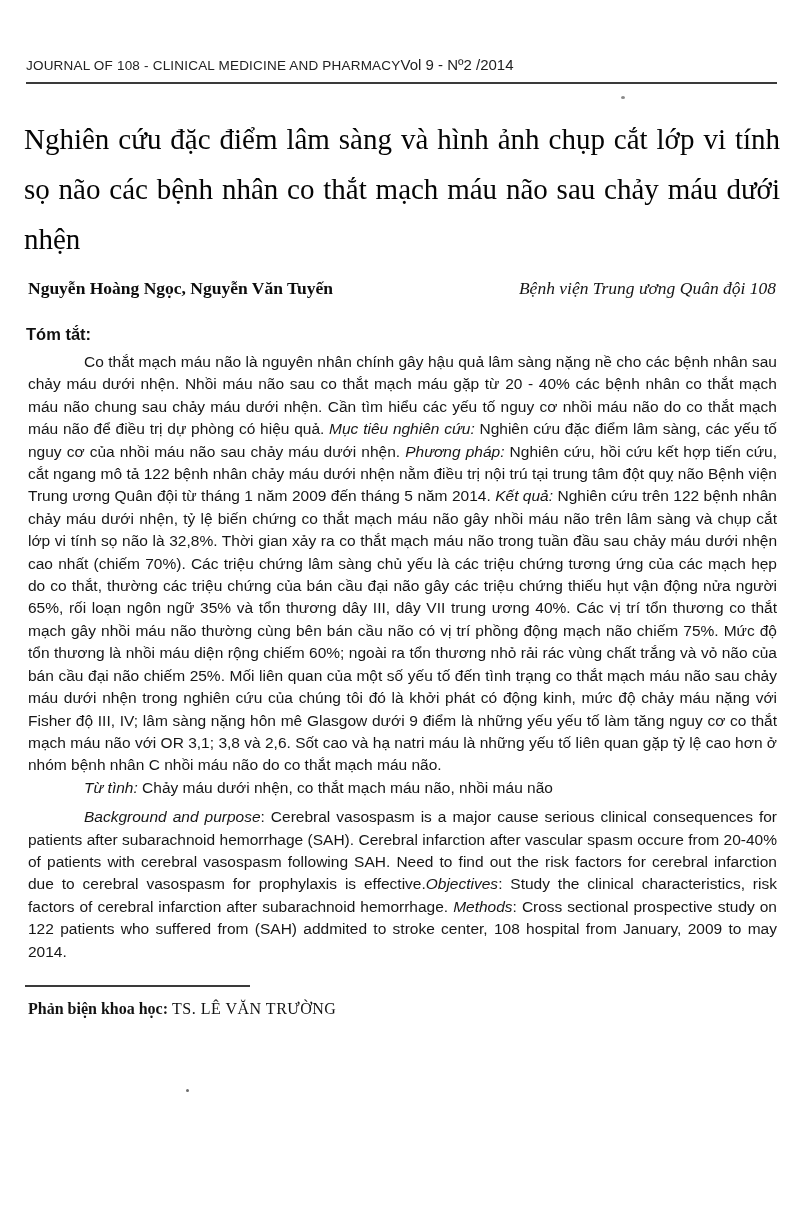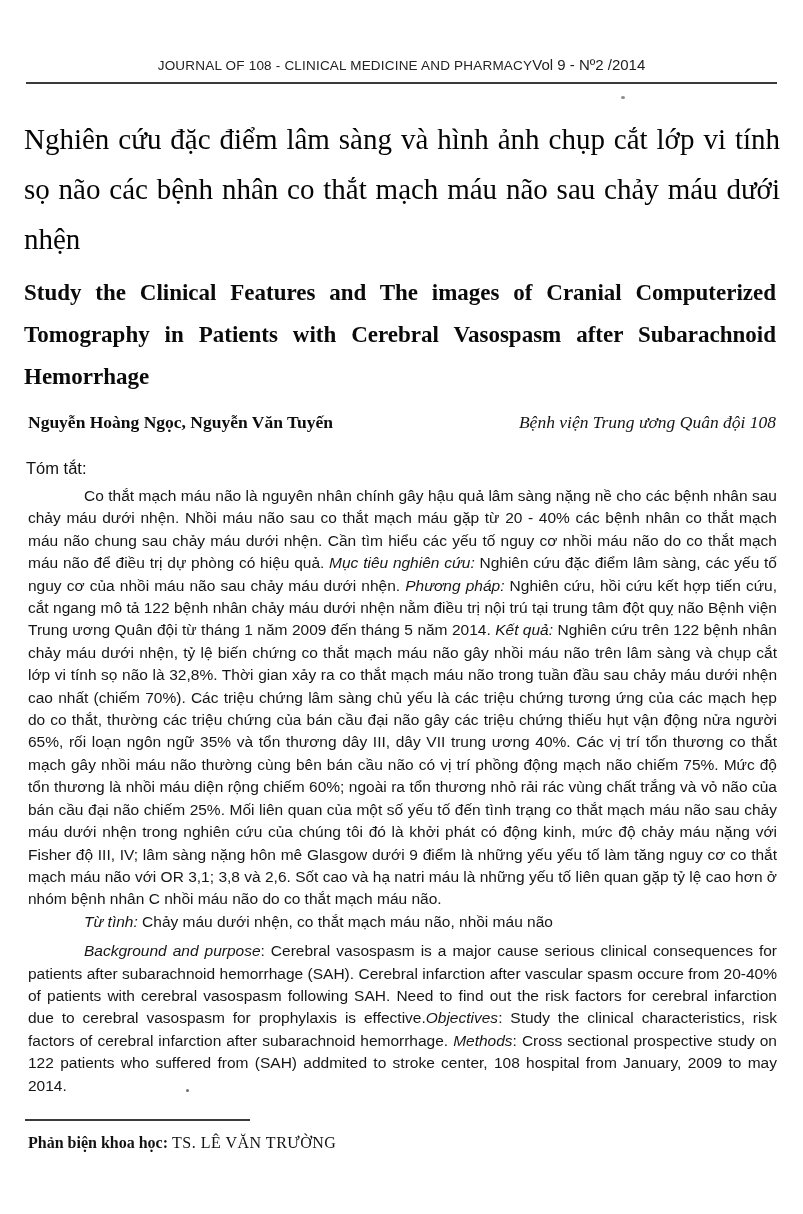--- a/index.html
+++ b/index.html
@@ -12,21 +12,21 @@
     width: 803px;
     height: 1214px;
     background: #ffffff;
     overflow: hidden;
     color: #1a1a1a;
     font-family: "Liberation Sans", "DejaVu Sans", sans-serif;
   }
   
   .header {
     display: flex;
-    justify-content: center;
+    justify-content: flex-start;
     align-items: flex-end;
     padding: 56px 26px 0 26px;
   }
   .journal-name {
     font-size: 13.5px;
     letter-spacing: 0.2px;
     color: #222;
   }
   .issue-label {
     font-size: 15px;
@@ -70,21 +70,21 @@
     align-items: flex-end;
     margin: 14px 27px 0 28px;
     font-family: "Liberation Serif", "DejaVu Serif", serif;
     font-size: 17.5px;
   }
   .authors { font-weight: bold; color: #0d0d0d; }
   .affiliation { font-style: italic; color: #141414; }
   
   .section-heading {
     margin: 26px 27px 0 26px;
-    font-weight: normal;
+    font-weight: bold;
     font-size: 16.5px;
     color: #111;
   }
   .body-para {
     margin: 7px 26px 0 28px;
     font-size: 15.5px;
     line-height: 22.4px;
     text-align: justify;
     text-indent: 56px;
     color: #161616;
@@ -119,21 +119,20 @@
 
   <div class="header">
     <span class="journal-name">JOURNAL OF 108 - CLINICAL MEDICINE AND PHARMACY</span>
     <span class="issue-label">Vol 9 - Nº2 /2014</span>
   </div>
   <div class="header-rule"></div>
   <div class="artifact a1"></div>
 
   <h1 class="title-vi" style="margin-top:30px;">Nghiên cứu đặc điểm lâm sàng và hình ảnh chụp cắt lớp vi tính sọ não các bệnh nhân co thắt mạch máu não sau chảy máu dưới nhện</h1>
 
-  <h2 class="title-en">Study the Clinical Features and The images of Cranial Computerized Tomography in Patients with Cerebral Vasospasm after Subarachnoid Hemorrhage</h2>
 
   <div class="authors-row">
     <span class="authors">Nguyễn Hoàng Ngọc, Nguyễn Văn Tuyến</span>
     <span class="affiliation">Bệnh viện Trung ương Quân đội 108</span>
   </div>
 
   <div class="section-heading">Tóm tắt:</div>
 
   <p class="body-para"><span>Co thắt mạch máu não là nguyên nhân chính gây hậu quả lâm sàng nặng nề cho các bệnh nhân sau chảy máu dưới nhện. Nhồi máu não sau co thắt mạch máu gặp từ 20 - 40% các bệnh nhân co thắt mạch máu não chung sau chảy máu dưới nhện. Cần tìm hiểu các yếu tố nguy cơ nhồi máu não do co thắt mạch máu não để điều trị dự phòng có hiệu quả. </span><span class="it">Mục tiêu nghiên cứu:</span><span> Nghiên cứu đặc điểm lâm sàng, các yếu tố nguy cơ của nhồi máu não sau chảy máu dưới nhện. </span><span class="it">Phương pháp:</span><span> Nghiên cứu, hồi cứu kết hợp tiến cứu, cắt ngang mô tả 122 bệnh nhân chảy máu dưới nhện nằm điều trị nội trú tại trung tâm đột quỵ não Bệnh viện Trung ương Quân đội từ tháng 1 năm 2009 đến tháng 5 năm 2014. </span><span class="it">Kết quả:</span><span> Nghiên cứu trên 122 bệnh nhân chảy máu dưới nhện, tỷ lệ biến chứng co thắt mạch máu não gây nhồi máu não trên lâm sàng và chụp cắt lớp vi tính sọ não là 32,8%. Thời gian xảy ra co thắt mạch máu não trong tuần đầu sau chảy máu dưới nhện cao nhất (chiếm 70%). Các triệu chứng lâm sàng chủ yếu là các triệu chứng tương ứng của các mạch hẹp do co thắt, thường các triệu chứng của bán cầu đại não gây các triệu chứng thiếu hụt vận động nửa người 65%, rối loạn ngôn ngữ 35% và tổn thương dây III, dây VII trung ương 40%. Các vị trí tổn thương co thắt mạch gây nhồi máu não thường cùng bên bán cầu não có vị trí phồng động mạch não chiếm 75%. Mức độ tổn thương là nhồi máu diện rộng chiếm 60%; ngoài ra tổn thương nhỏ rải rác vùng chất trắng và vỏ não của bán cầu đại não chiếm 25%. Mối liên quan của một số yếu tố đến tình trạng co thắt mạch máu não sau chảy máu dưới nhện trong nghiên cứu của chúng tôi đó là khởi phát có động kinh, mức độ chảy máu nặng với Fisher độ III, IV; lâm sàng nặng hôn mê Glasgow dưới 9 điểm là những yếu yếu tố làm tăng nguy cơ co thắt mạch máu não với OR 3,1; 3,8 và 2,6. Sốt cao và hạ natri máu là những yếu tố liên quan gặp tỷ lệ cao hơn ở nhóm bệnh nhân C nhồi máu não do co thắt mạch máu não.</span></p>
 

